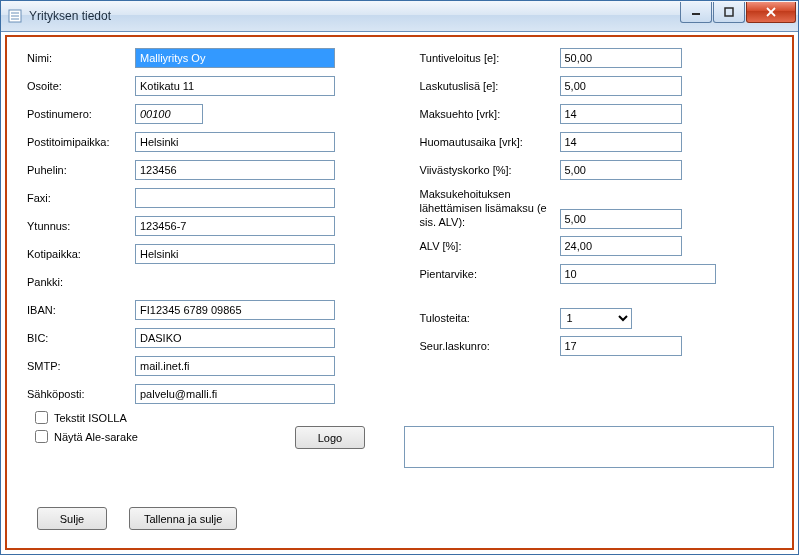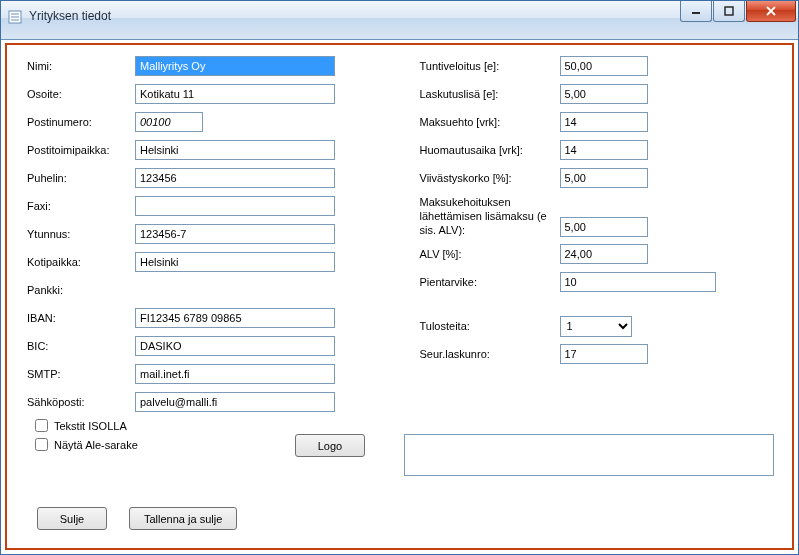--- a/index.html
+++ b/index.html
@@ -16,22 +16,22 @@
     border: 1px solid #3b6ea5;
     box-sizing: border-box;
     display: flex;
     flex-direction: column;
     box-shadow: 0 0 5px rgba(0,0,0,.2);
   }
   .titlebar {
     height: 30px;
     background: linear-gradient(to bottom, #f3f7fc 0%, #dbe7f4 45%, #c6d9ee 46%, #d9e6f4 100%);
     display: flex;
-    align-items: flex-start;
-    padding: 8px 0 0 6px;
+    align-items: center;
+    padding: 0 0 0 6px;
     border-bottom: 1px solid #6a8fb8;
   }
   .titlebar .app-icon {
     width: 16px;
     height: 16px;
     margin-right: 6px;
     display: inline-flex;
     align-items: center;
     justify-content: center;
   }
@@ -114,21 +114,21 @@
     background: #fff;
   }
   .col.left input.text {
     width: 200px;
   }
   .col.left input.text.short {
     width: 68px;
     font-style: italic;
   }
   .col.right input.text {
-    width: 88px;
+    width: 122px;
   }
   .col.right input.text.pien {
     width: 156px;
   }
   input.selected {
     background: #3399ff;
     color: #fff;
   }
   select.combo {
     height: 21px;

